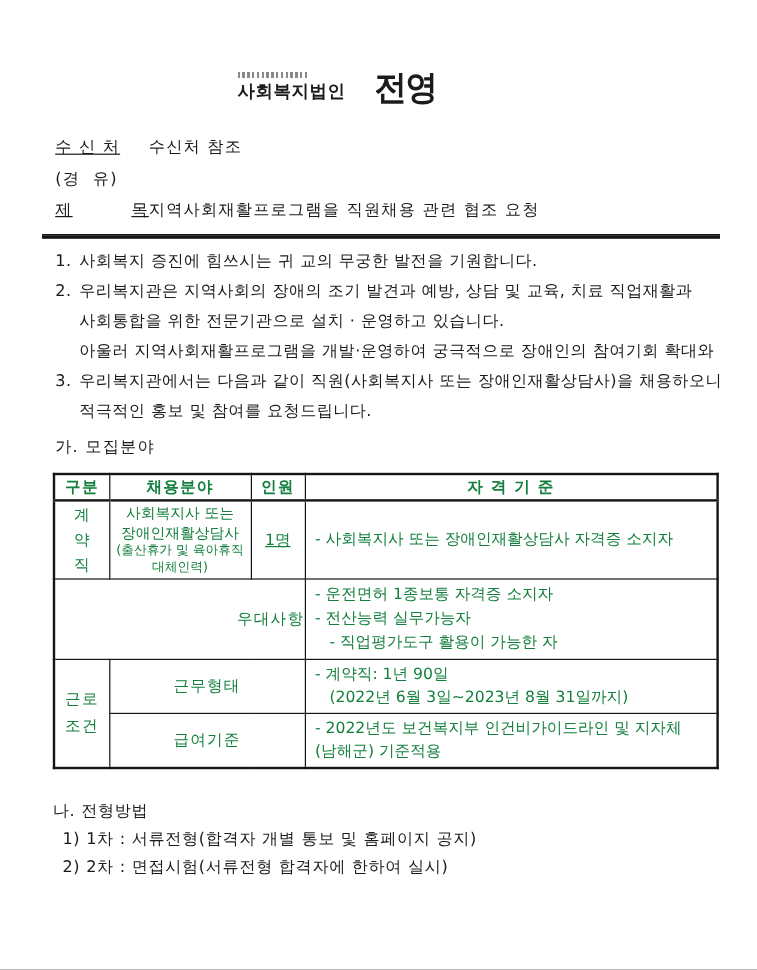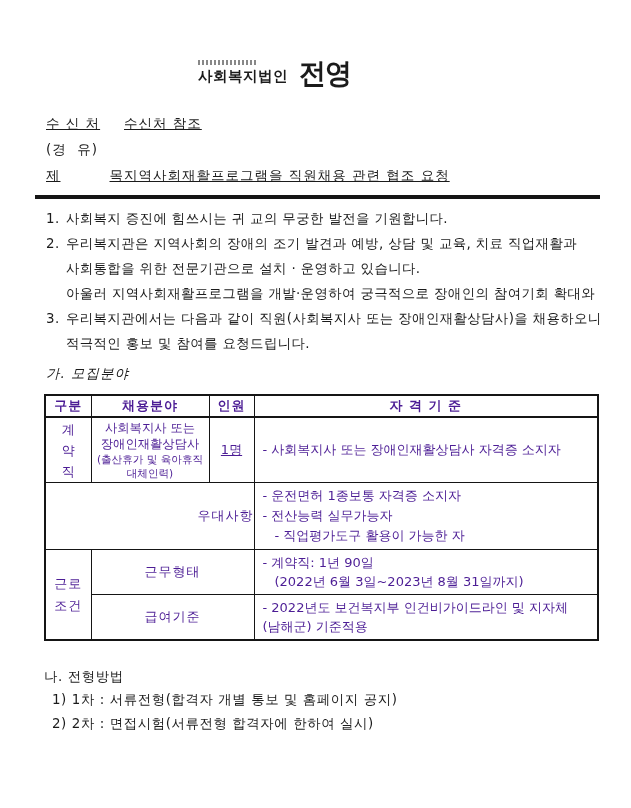--- a/index.html
+++ b/index.html
@@ -5,55 +5,55 @@
   * { margin:0; padding:0; box-sizing:border-box; }
   html,body { background:#888; }
   .doc {
     position:relative; width:631px; height:808px; margin:0 auto;
     background:#ffffff; color:#1b1b1b;
     font-family:"DejaVu Sans", sans-serif;
     overflow:hidden;
   }
   
   .logo-wrap { padding-top:60px; padding-left:156px; }
-  .logo-top { margin-left:42px; display:flex; align-items:flex-end; gap:11px; }
+  .logo-top { margin-left:42px; display:flex; align-items:flex-end; gap:24px; }
   .logo-top-left { display:flex; flex-direction:column; }
   .slogan-marks {
     width:60px; height:5px; margin-bottom:2px;
     background:repeating-linear-gradient(90deg,#555 0 2px,transparent 2px 4px);
     opacity:.7;
   }
   .org-type { font-size:14.5px; font-weight:800; letter-spacing:.5px; white-space:nowrap; }
   .org-name { font-size:27px; font-weight:900; letter-spacing:-1px; line-height:.9; transform:scaleY(1.05); white-space:nowrap; }
   .logo-main { display:flex; align-items:center; margin-top:3px; }
   .person-icon { width:60px; height:46px; flex:0 0 auto; }
   .logo-title {
     font-size:28px; font-weight:900; letter-spacing:.5px; white-space:nowrap;
     transform:scaleX(.93); transform-origin:left center; margin-left:-2px;
   }
   
   .head-block { margin:24px 0 0 46px; font-size:13.5px; line-height:26px; letter-spacing:1px; }
   .head-line { display:flex; white-space:pre; }
   .head-label { display:inline-flex; justify-content:space-between; width:78px; flex:0 0 auto;text-decoration:underline; }
-  .head-value { margin-left:0;text-decoration:underline; }
+  .head-value { margin-left:0; }
   .rule {
     margin:7px 0 0 35px; width:565px; height:4px;
     border-top:1.6px solid #151515; border-bottom:3.5px solid #151515;
   }
   
   .paras { margin:7px 0 0 46px; width:552px; font-size:13.4px; letter-spacing:.4px; }
   .para { display:flex; }
   .para-num { width:20px; flex:0 0 auto; line-height:25px; }
   .para-lines { flex:1; }
   .para-lines div { line-height:25px; white-space:nowrap; }
   
-  .sec-heading { margin:7px 0 0 46px; font-size:13.5px; letter-spacing:1px; line-height:20px;font-style:italic; }
+  .sec-heading { margin:7px 0 0 46px; font-size:13.5px; letter-spacing:1px; line-height:20px; }
   table.recruit {
     margin:11px 0 0 44px; width:553px; border-collapse:collapse;
-    font-size:13px; table-layout:fixed; color:#4c1d95;
+    font-size:13px; table-layout:fixed; color:#15803d;
   }
   table.recruit th, table.recruit td { border:1.4px solid #151515; }
   table.recruit { border:2.5px solid #151515; }
   table.recruit thead th {
     border-bottom:2.8px solid #151515; font-weight:700;
     height:21px; padding:1px 0; letter-spacing:1px; font-size:13px;
   }
   col.c-gubun { width:46px; } col.c-field { width:118px; }
   col.c-count { width:45px; } col.c-crit { width:344px; }
   td.cell-gubun { text-align:center; vertical-align:middle; }

